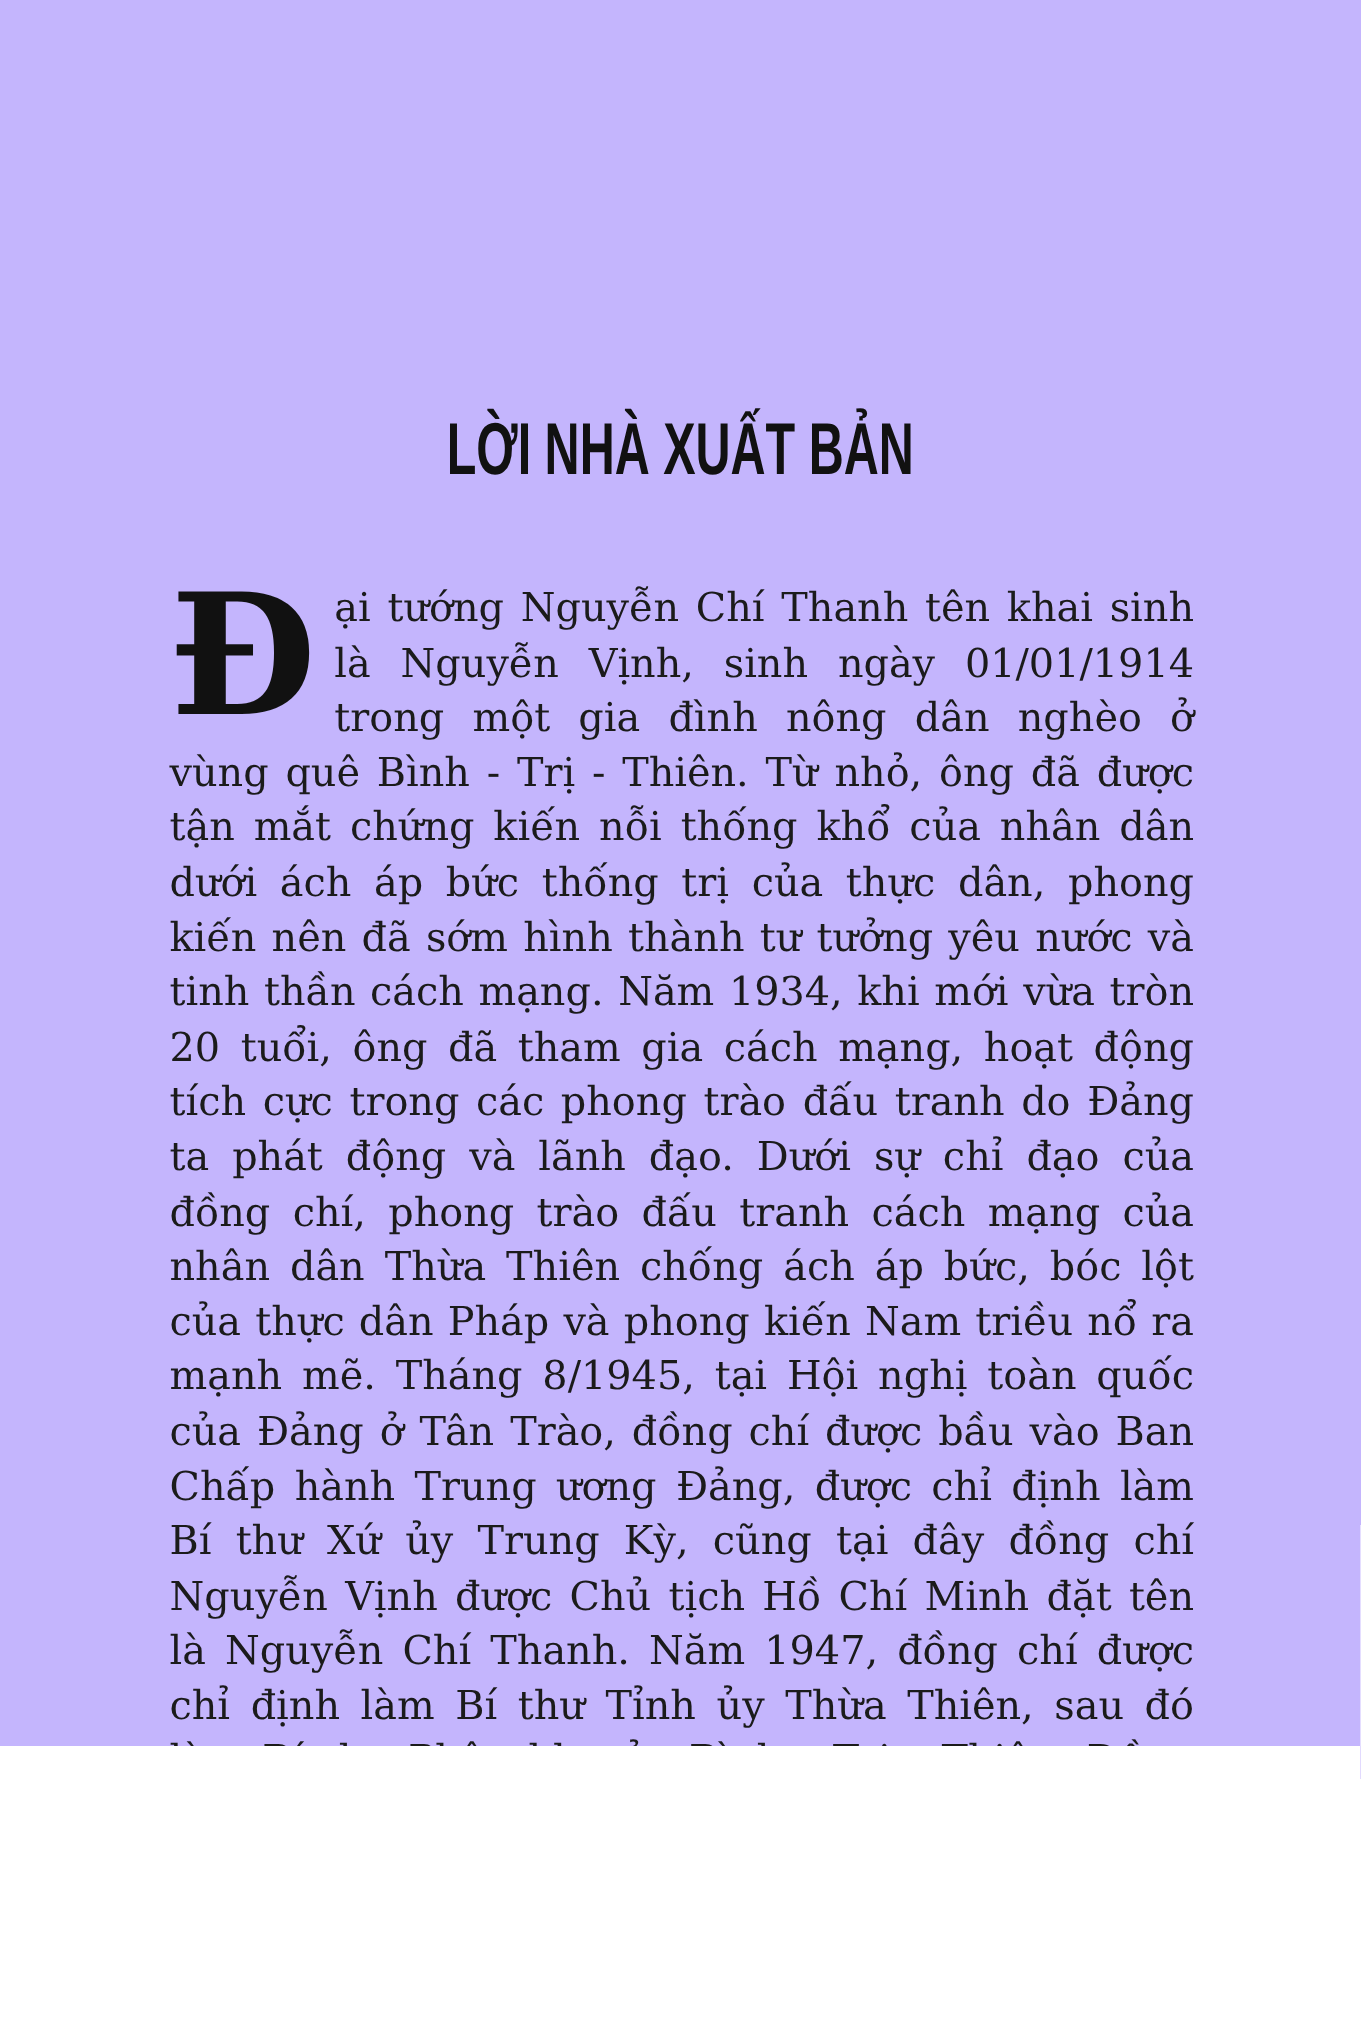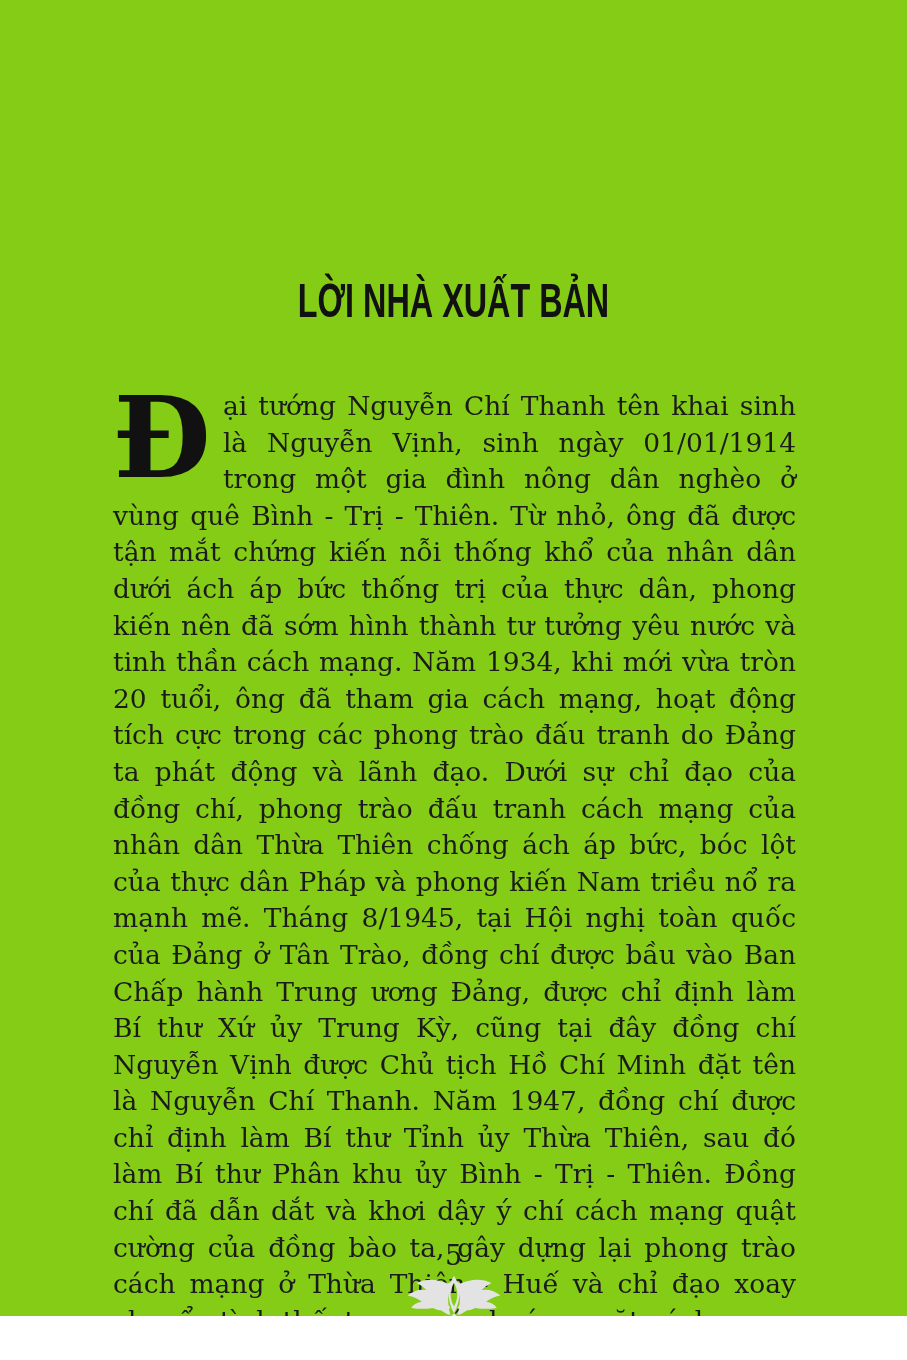--- a/index.html
+++ b/index.html
@@ -1,21 +1,21 @@
 <!DOCTYPE html>
 <html lang="vi"><head>
 <meta charset="utf-8">
 <title>Book Page</title>
 <style>
   html, body { margin: 0; padding: 0; background: #ffffff; }
   .page {
     position: relative;
     width: 907px;
-    height: 1316px;
-    background: #84cc16;
+    height: 1164px;
+    background: #c4b5fd;
     overflow: hidden;
     font-family: "DejaVu Serif", "Liberation Serif", serif;
     color: #1b1b1b;
   }
   .title {
     position: absolute;
     top: 272px;
     left: 0;
     width: 907px;
     margin: 0;

